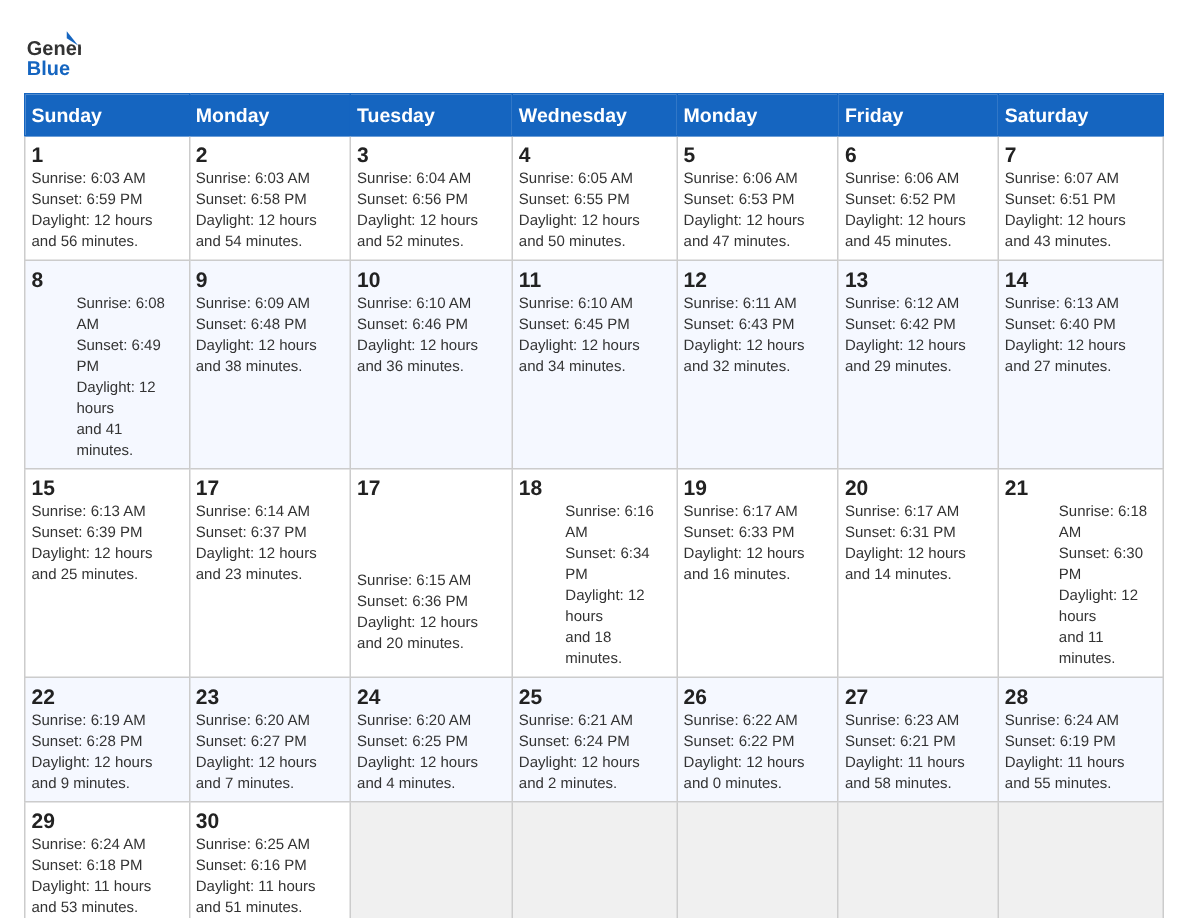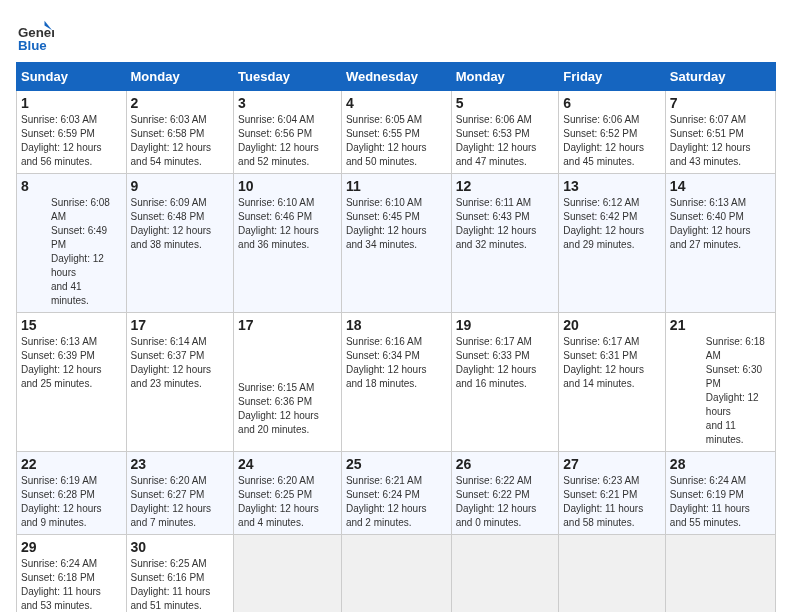--- a/index.html
+++ b/index.html
@@ -230,21 +230,21 @@
         </td>
         <td>
           <div class="day-num">17</div>
           <div class="day-detail" style="white-space: pre-line; margin-top: 48px;">Sunrise: 6:15 AM
 Sunset: 6:36 PM
 Daylight: 12 hours
 and 20 minutes.</div>
         </td>
         <td>
           <div class="day-num">18</div>
-          <div class="day-detail" style="white-space: pre-line;">Sunrise: 6:16 AM
+          <div class="day-detail" style="white-space: pre-line; margin-left: 31px;">Sunrise: 6:16 AM
 Sunset: 6:34 PM
 Daylight: 12 hours
 and 18 minutes.</div>
         </td>
         <td>
           <div class="day-num">19</div>
           <div class="day-detail" style="white-space: pre-line;">Sunrise: 6:17 AM
 Sunset: 6:33 PM
 Daylight: 12 hours
 and 16 minutes.</div>

